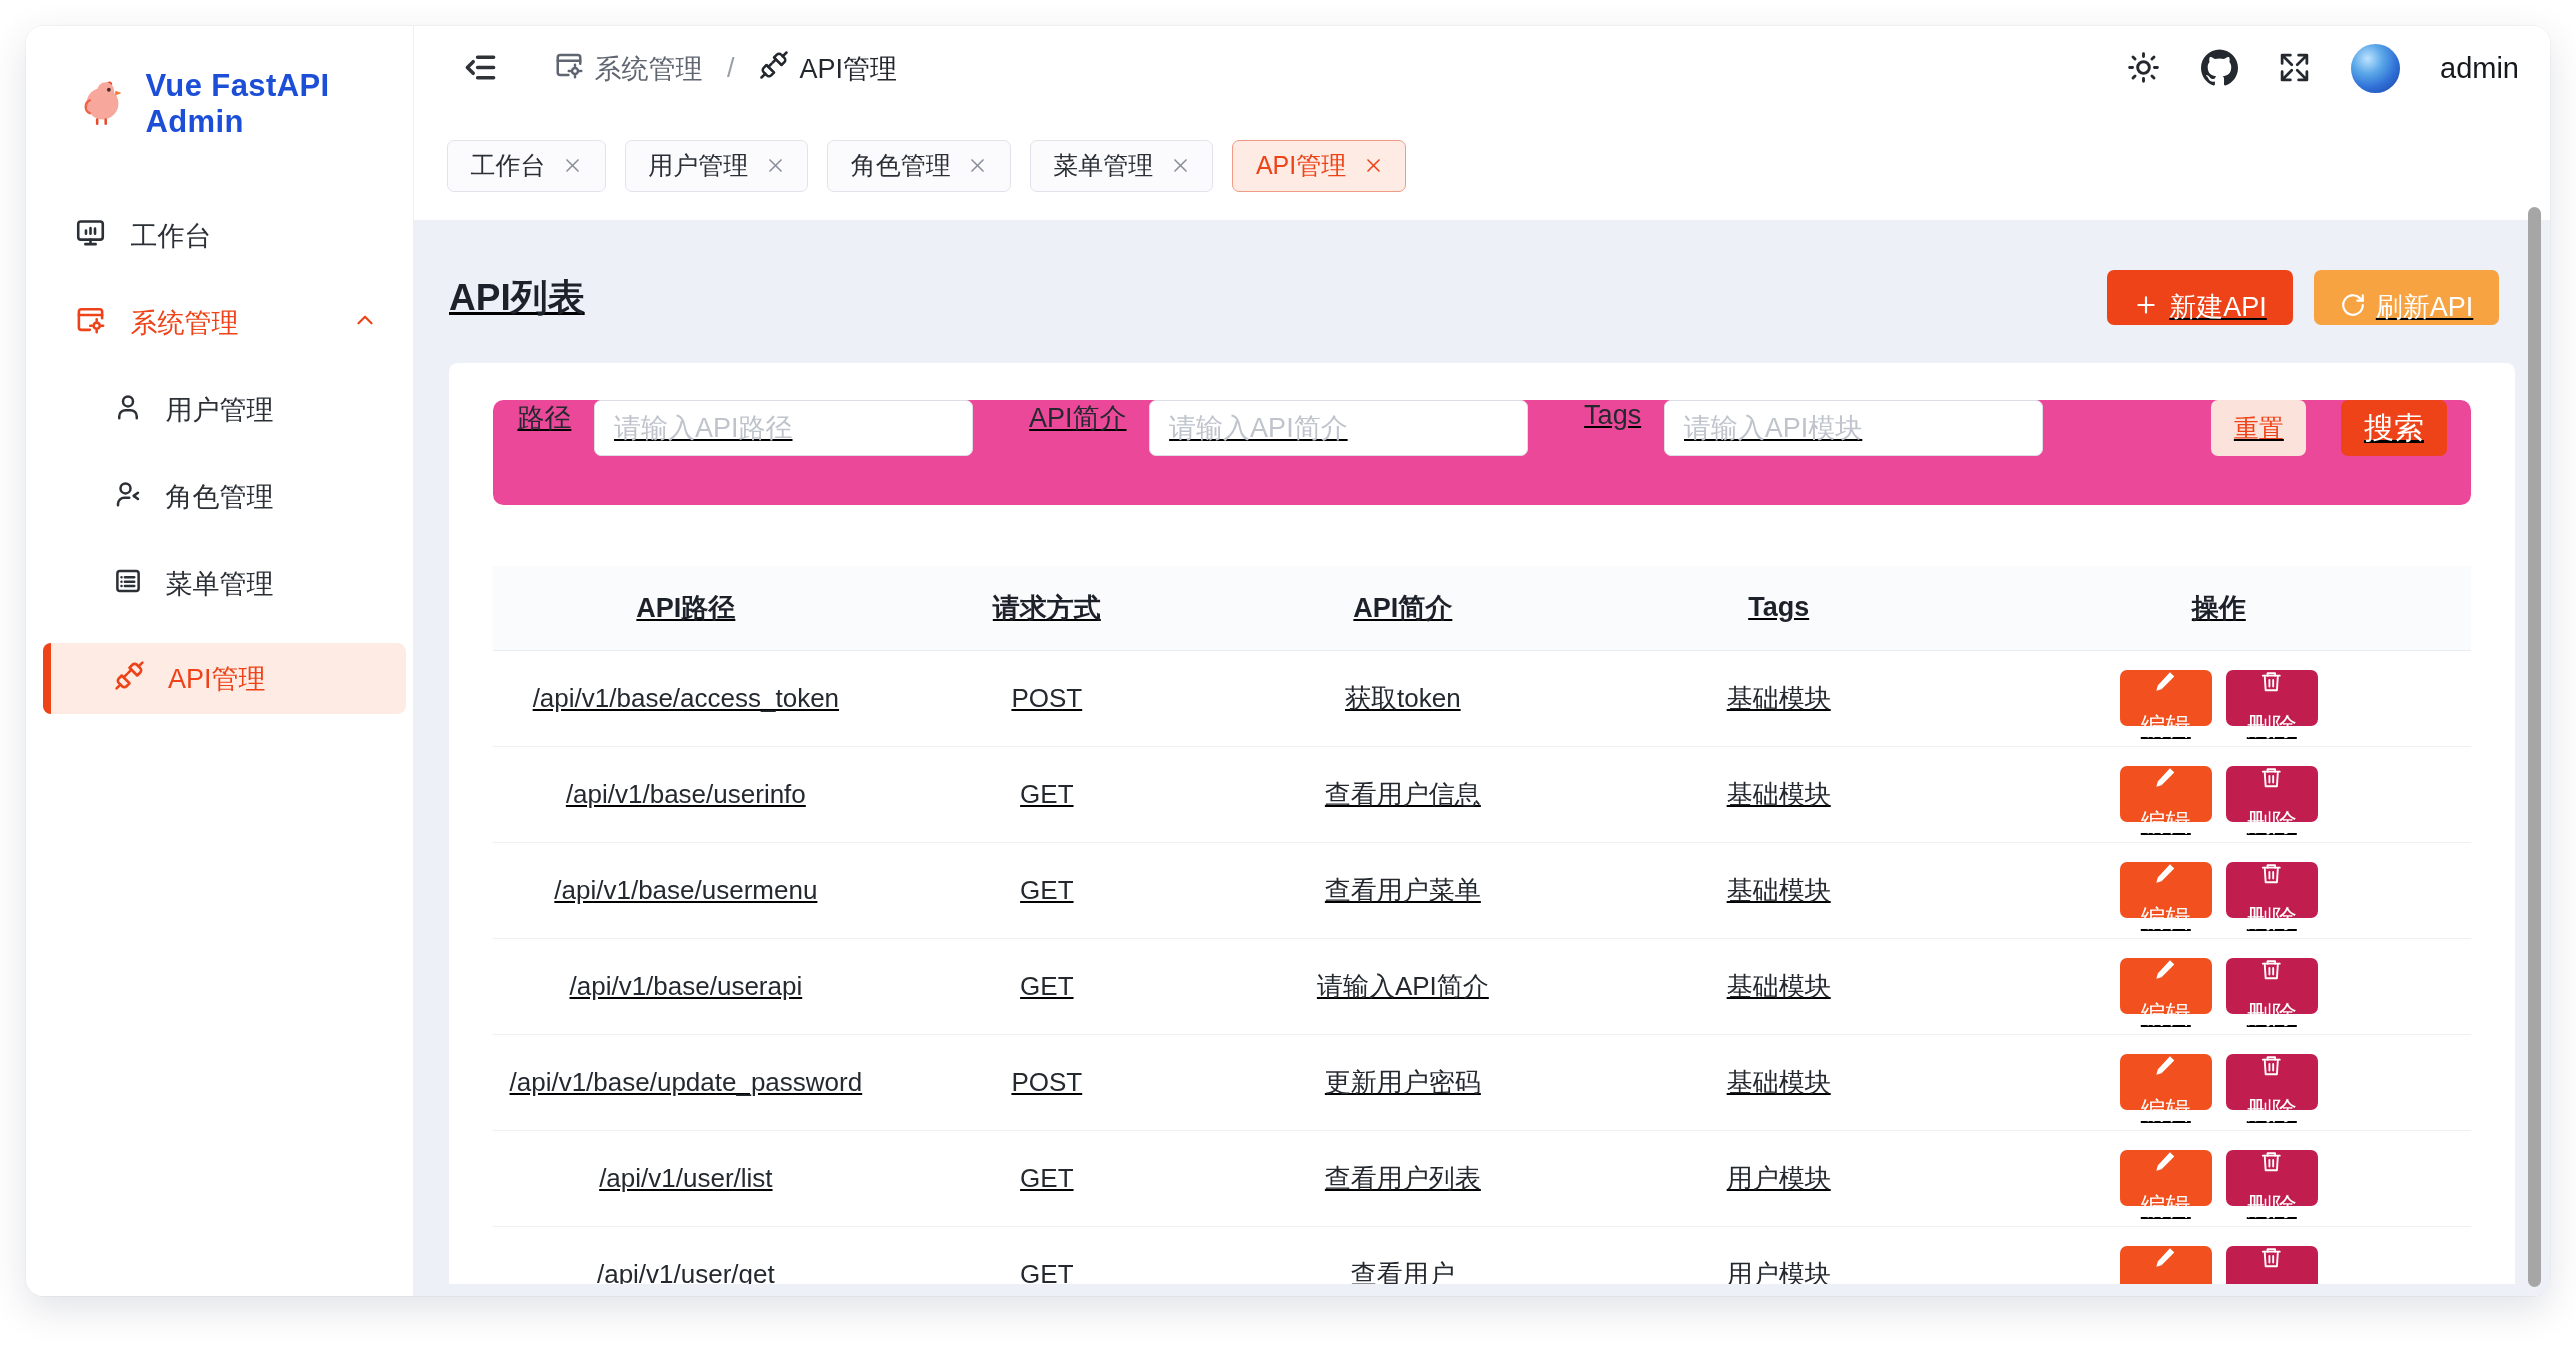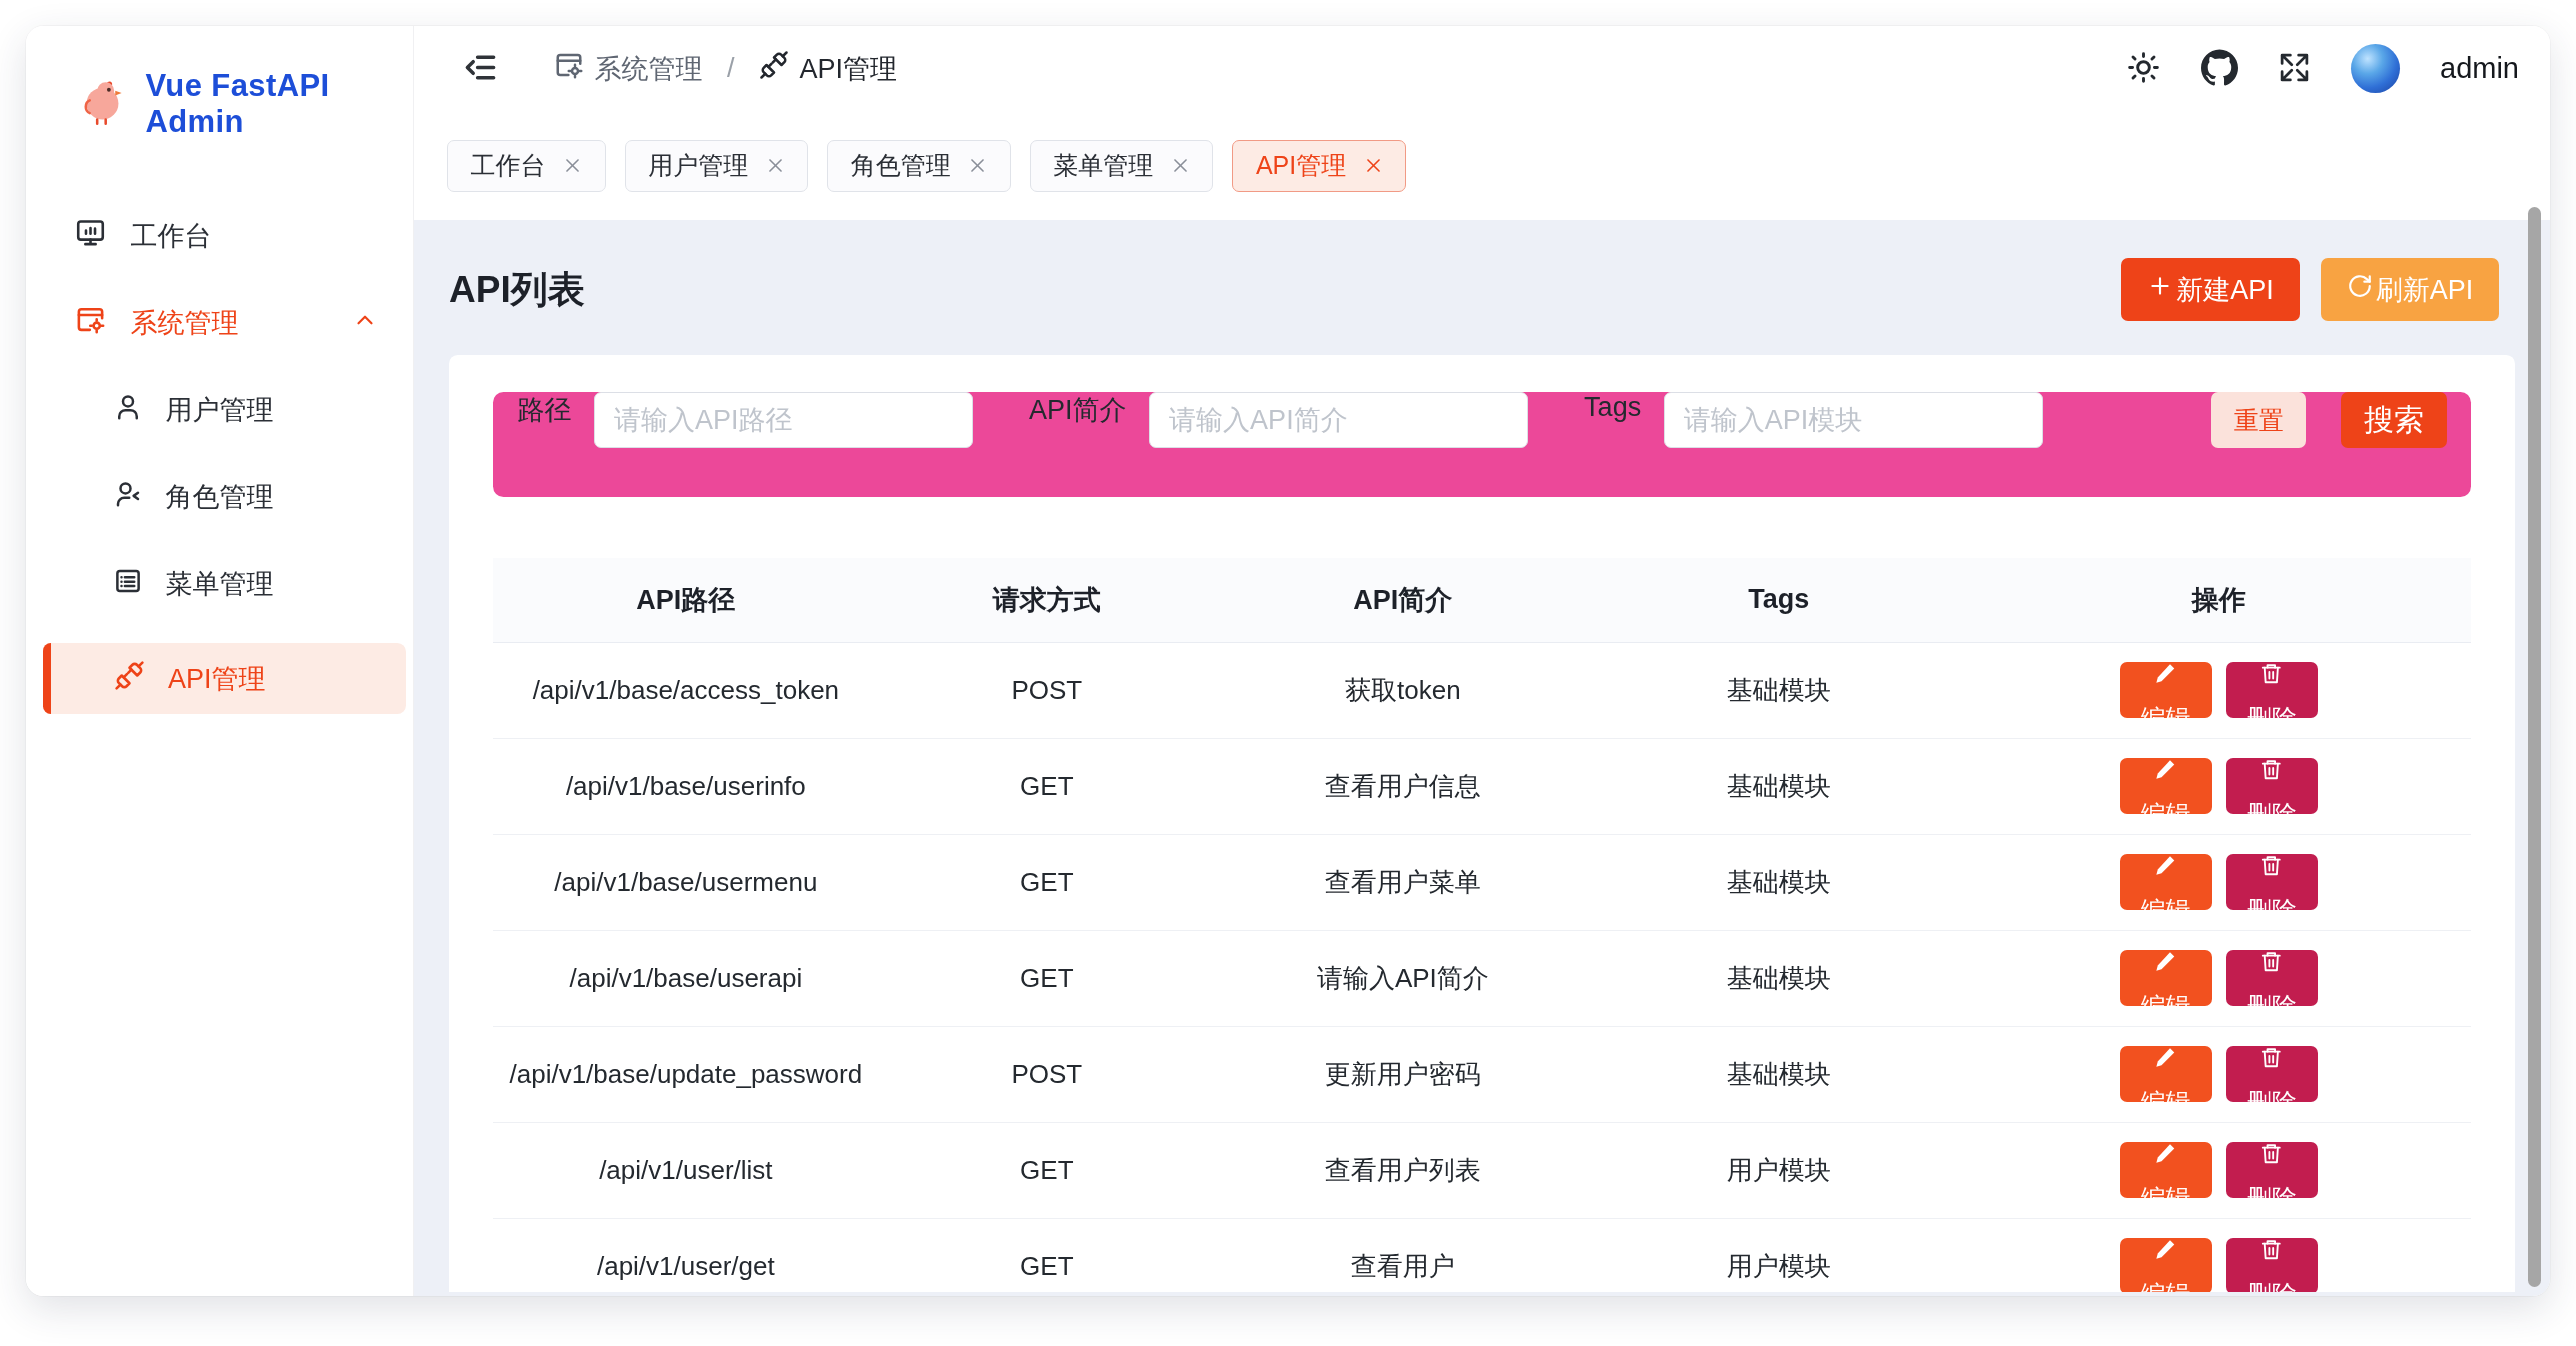--- a/index.html
+++ b/index.html
@@ -40,25 +40,25 @@
 
   
   .tabbar { height:109px; display:flex; align-items:center; gap:19px; padding:0 33px; background:#fff; }
   .tab { display:flex; align-items:center; gap:17.4px; height:52px; padding:0 22.6px; border:1.7px solid #e0e3e9;
          border-radius:7px; background:#fbfbfd; font-size:25px; color:#2b2f36; cursor:pointer; }
   .tab .tclose { color:#8a8f99; display:flex; }
   .tab.active { background:#fdebe4; border-color:#f19a85; color:#ee4318; }
   .tab.active .tclose { color:#ee4318; }
 
   
-  .content { flex:1; background:#edf0f7; padding:4px 35px; overflow:hidden; }
+  .content { flex:1; background:#edf0f7; padding:12px 35px; overflow:hidden;text-decoration:underline; }
   .title-row { height:131px; display:flex; align-items:center; }
   .page-title { font-size:37px; font-weight:600; color:#1d2129; }
   .title-actions { margin-left:auto; display:flex; gap:21px; padding-right:15.7px; }
-  .btn { display:flex; align-items:center; justify-content:center; gap:3px; height:63px; padding:0 26px;
+  .btn { display:flex; align-items:flex-end; justify-content:center; gap:10px; height:55px; padding:0 26px;
          border:none; border-radius:7px; font-size:27px; color:#fff; cursor:pointer; font-family:inherit; }
   .btn-new { background:#ee4318; }
   .btn-refresh { background:#f8a342; }
 
   .card { background:#fff; border-radius:8.7px 8.7px 0 0; height:calc(100% - 131px); padding:37px 44px 0 44px; overflow:hidden; }
   .filterbar { background:#ec4899; border-radius:10.5px; height:105px; display:flex; align-items:flex-start; padding:0 24.4px; }
   .f-label { font-size:27px; color:#24292f; margin-right:22.6px; white-space:nowrap; }
   .f-input { width:379px; height:56px; border:1.7px solid #dcdfe6; border-radius:7px; background:#fff;
              font-size:27px; color:#333; padding:0 19px; outline:none; font-family:inherit; }
   .f-input::placeholder { color:#bfc4cc; }

